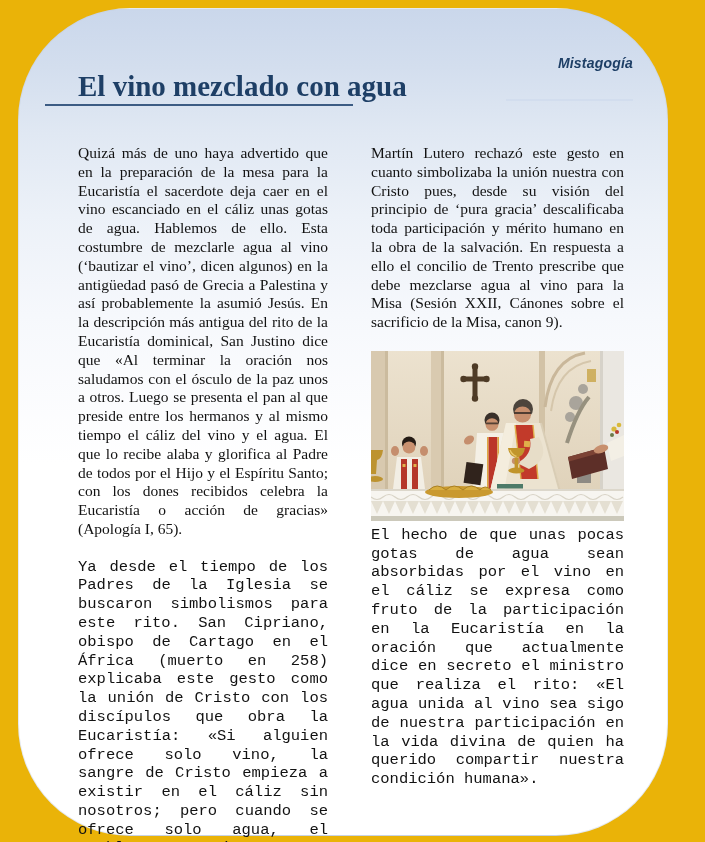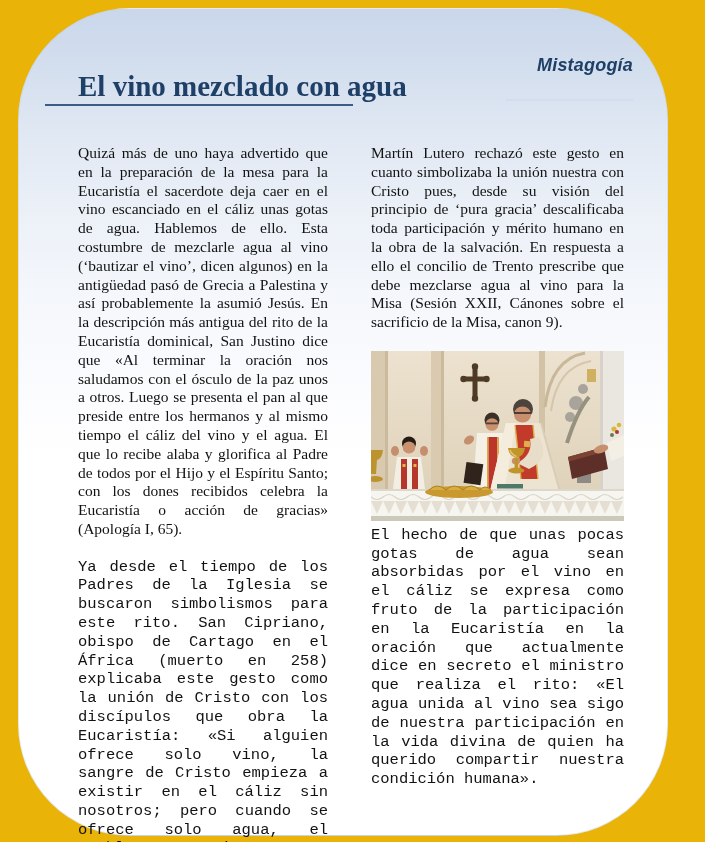--- a/index.html
+++ b/index.html
@@ -39,21 +39,21 @@
     background: #3c5c84;
   }
   .section-label {
     position: absolute;
     left: 460px; top: 55px;
     width: 173px;
     text-align: right;
     font-family: "Liberation Sans", sans-serif;
     font-weight: 700;
     font-style: italic;
-    font-size: 18px;
+    font-size: 14px;
     color: #1e3f66;
     letter-spacing: 0.2px;
   }
   .section-divider {
     position: absolute;
     left: 506px; top: 99px;
     width: 127px; height: 2px;
     background: #d2ddee;
   }
   .col {

